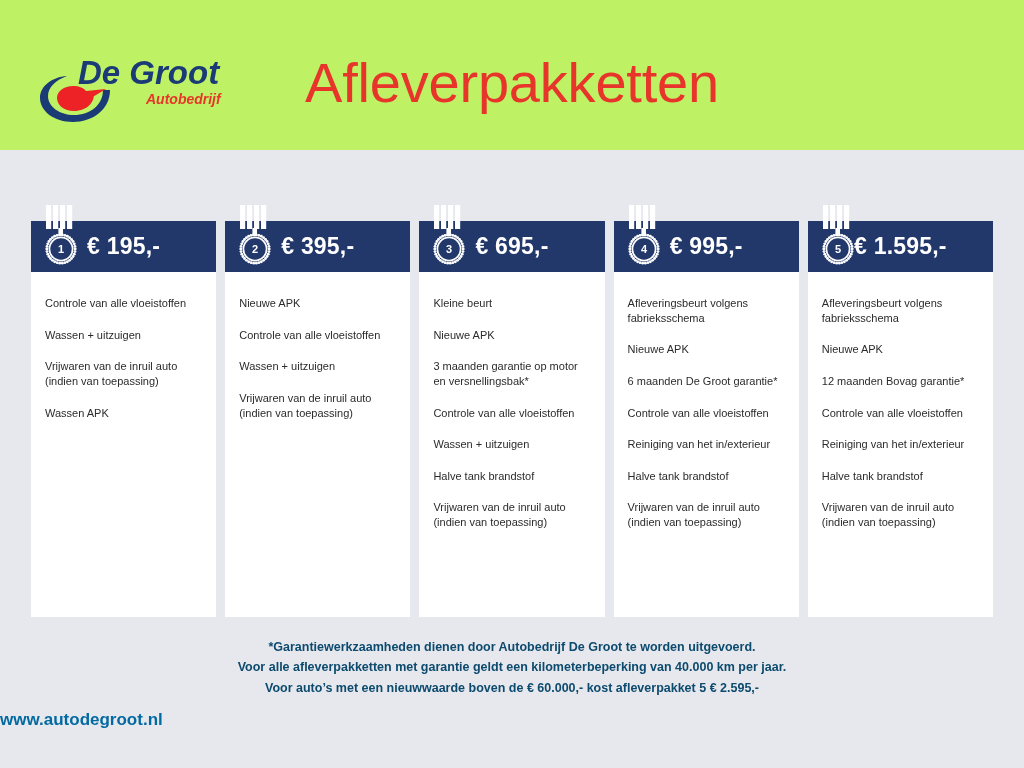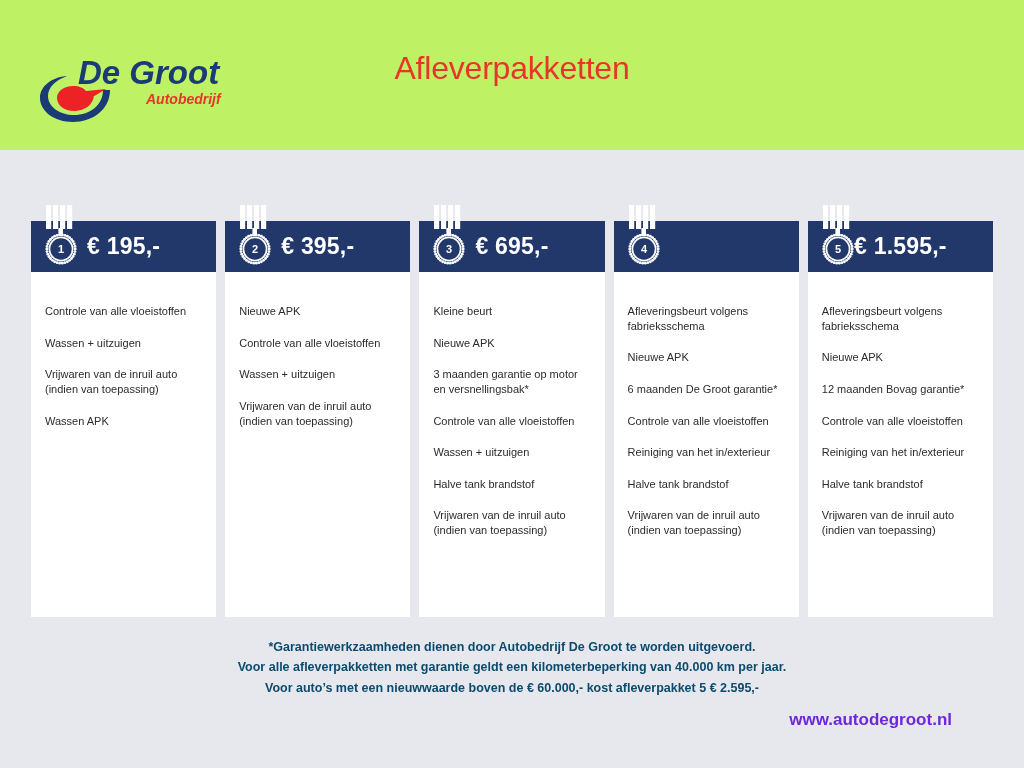--- a/index.html
+++ b/index.html
@@ -25,21 +25,21 @@
     left: 38px; top: 48px;
     width: 215px; height: 78px;
   }
   .logo svg { display: block; }
 
   .page-title {
     position: absolute;
     left: 0; top: 50px;
     width: 1024px;
     text-align: center;
-    font-size: 32px;
+    font-size: 56px;
     font-weight: 400;
     color: #e8352b;
     letter-spacing: -0.2px;
     font-family: "Liberation Sans", sans-serif;
   }
 
   
   .cards {
     position: absolute;
     left: 31px; top: 221px;
@@ -82,45 +82,44 @@
   .card-body {
     padding: 24px 15px 10px 14px;
   }
   .feature {
     font-size: 11px;
     line-height: 1.33;
     color: #2b2b2b;
     margin-bottom: 17px;
     white-space: pre-line;
     font-family: "Liberation Sans", sans-serif;
-    margin-top: 8px;
   }
 
   
   .footnotes {
     position: absolute;
     left: 0; top: 637px;
     width: 1024px;
     text-align: center;
   }
   .footnote-line {
     font-size: 12.5px;
     line-height: 1.62;
     color: #0c4a6e;
     font-weight: bold;
     font-family: "Liberation Sans", sans-serif;
   }
   .site-url {
     position: absolute;
     left: 0; top: 710px;
     width: 952px;
-    text-align: right;
+    text-align: left;
     font-size: 17px;
     font-weight: bold;
-    color: #6d28d9;
+    color: #0369a1;
     font-family: "Liberation Sans", sans-serif;
   }
 </style>
 </head>
 <body>
 
 <div class="topband">
 
   <div class="logo">
     <svg width="215" height="78" viewBox="0 0 215 78" xmlns="http://www.w3.org/2000/svg">
@@ -377,20 +376,21 @@
             <circle cx="29.49" cy="34.43" r="1.45" fill="#ffffff"></circle>
             <circle cx="31.07" cy="36.52" r="1.45" fill="#ffffff"></circle>
             <circle cx="32.24" cy="38.87" r="1.45" fill="#ffffff"></circle>
             <circle cx="32.96" cy="41.39" r="1.45" fill="#ffffff"></circle>
 
     <circle cx="19" cy="44" r="11.6" fill="none" stroke="#ffffff" stroke-width="1.7"></circle>
 
     <text x="19" y="48.4" text-anchor="middle" font-family="Liberation Sans, sans-serif" font-size="11" font-weight="bold" fill="#ffffff">4</text>
   </svg>
         </div>
+        <div class="price">€ 995,-</div>
       </div>
       <div class="card-body">
         <div class="feature">Afleveringsbeurt volgens
 fabrieksschema</div>
         <div class="feature">Nieuwe APK</div>
         <div class="feature">6 maanden De Groot garantie*</div>
         <div class="feature">Controle van alle vloeistoffen</div>
         <div class="feature">Reiniging van het in/exterieur</div>
         <div class="feature">Halve tank brandstof</div>
         <div class="feature">Vrijwaren van de inruil auto

